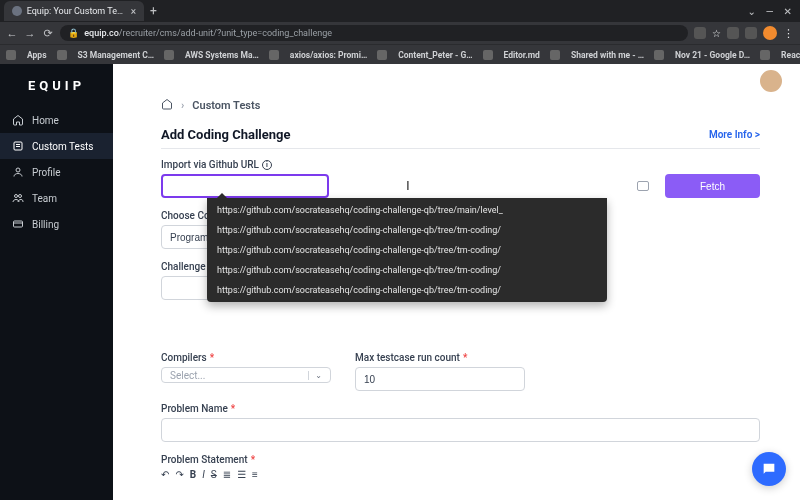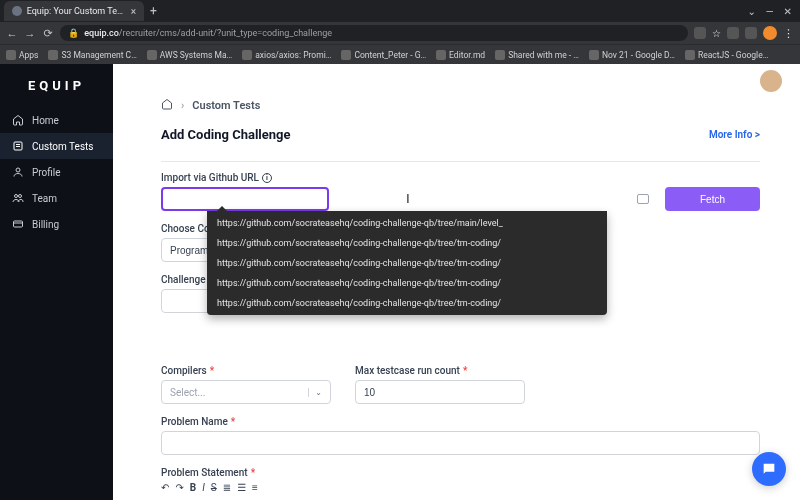--- a/index.html
+++ b/index.html
@@ -19,21 +19,21 @@
   .addrbar { display:flex; align-items:center; height: 22px; background:#35363a; padding:0 6px; gap:6px;}
   .addrbar .navicon { width:12px; text-align:center; opacity:.8; font-size:11px;}
   .url-box { flex:1; background:#202124; border-radius:10px; height:16px; display:flex; align-items:center; padding:0 8px; gap:5px; color:#9aa0a6;}
   .url-box .lock { font-size:9px;}
   .url-box .url strong { color:#e8eaed; font-weight:500;}
   .addrbar .right-icons { display:flex; gap:6px; align-items:center;}
   .ext-ico { width:12px; height:12px; background:#555; border-radius:3px; display:inline-block;}
   .avatar-sm { width:14px; height:14px; border-radius:50%; background:#f28b2e; display:inline-block;}
 
   .bookmarks { display:flex; align-items:center; height:20px; background:#35363a; border-top:1px solid #2a2b2e; padding:0 6px; gap:10px; font-size:8.5px; color:#cfd1d4; overflow:hidden;}
-  .bm { display:flex; align-items:center; gap:3px; white-space:nowrap;}
+  .bm { display:flex; align-items:center; gap:11px; white-space:nowrap;font-weight:bold;}
   .bm .ico { width:10px; height:10px; background:#666; border-radius:2px; display:inline-block;}
 
   
   .app { display:flex; height: calc(500px - 64px); }
   .sidebar { width:113px; background:#0d1117; display:flex; flex-direction:column; padding-top:6px;}
   .logo { color:#fff; font-weight:700; letter-spacing:4px; font-size:13px; text-align:center; padding:8px 0 14px;}
   .nav-item { display:flex; align-items:center; gap:8px; padding:7px 12px; color:#c7ccd1; font-size:10px; cursor:pointer;text-align:right;}
   .nav-item.active { background:#1a2230; color:#fff;}
   .nav-item .nico { width:12px; height:12px; display:inline-flex; align-items:center; justify-content:center;}
   .nav-item .nico svg { width:12px; height:12px; stroke:#c7ccd1; fill:none; stroke-width:2;}
@@ -41,21 +41,21 @@
 
   .main { flex:1; background:#fff; overflow:hidden; position:relative;}
   .topstrip { display:flex; justify-content:flex-end; padding:6px 18px;}
   .avatar { width:22px; height:22px; border-radius:50%; background:#d9b38c;}
 
   .content { padding:0 40px 0 48px; }
   .crumbs { display:flex; align-items:center; gap:8px; font-size:11px; color:#4b5563; font-weight:600; margin-bottom:14px;}
   .crumbs .home-ico svg{ width:12px; height:12px; stroke:#4b5563; fill:none; stroke-width:2;}
   .crumbs .chev { color:#9ca3af; }
 
-  .header-row { display:flex; justify-content:space-between; align-items:center; border-bottom:1px solid #e5e7eb; padding-bottom:19px; margin-bottom:10px;}
+  .header-row { display:flex; justify-content:space-between; align-items:center; border-bottom:1px solid #e5e7eb; padding-bottom:6px; margin-bottom:10px;}
   .header-row h2 { font-size:13px; font-weight:700; color:#111827;}
   .more-info { font-size:10px; color:#2563eb; font-weight:600; }
 
   .label { font-size:10px; color:#374151; font-weight:500; margin-bottom:4px; display:flex; align-items:center; gap:3px;}
   .label .req { color:#ef4444; }
   .info-circle { display:inline-flex; width:10px; height:10px; border:1px solid #374151; border-radius:50%; align-items:center; justify-content:center; font-size:7px; font-weight:700;}
 
   .row { margin-bottom:12px; }
   .import-row { display:flex; gap:10px; position:relative;}
   .ghinput { flex:1; height:24px; border:2px solid #7c3aed; border-radius:4px; padding:0 24px 0 8px; font-size:10px; outline:none; position:relative; background:#fff;}
@@ -65,21 +65,21 @@
   .fetch-btn { width:95px; height:24px; background:#8b5cf6; color:#fff; border:none; border-radius:4px; font-size:10px; font-weight:500; cursor:pointer;}
 
   .suggestions { position:absolute; top:24px; left:46px; width:400px; background:#2b2b2b; border-radius:0 0 4px 4px; padding:2px 0; z-index:50; box-shadow:0 4px 10px rgba(0,0,0,.3);}
   .suggestions::before { content:""; position:absolute; top:-5px; left:10px; border:5px solid transparent; border-bottom-color:#2b2b2b; border-top:none;}
   .sug-item { padding:5px 10px; font-size:9px; color:#e5e5e5; white-space:nowrap; overflow:hidden; text-overflow:ellipsis; cursor:pointer;}
 
   .input-std { height:24px; border:1px solid #d1d5db; border-radius:4px; padding:0 8px; font-size:10px; background:#fff; color:#374151;}
   .two-col { display:flex; gap:24px; }
   .two-col > div { flex:0 0 170px;margin-top:40px; }
   .compilers { flex:0 0 170px; }
-  .compilers .sel { display:flex; align-items:center; justify-content:space-between; height:24px; border:1px solid #d1d5db; border-radius:4px; padding:0 8px; font-size:10px; color:#9ca3af; cursor:pointer;}
+  .compilers .sel { display:flex; align-items:center; justify-content:space-between; height:16px; border:1px solid #d1d5db; border-radius:4px; padding:0 8px; font-size:10px; color:#9ca3af; cursor:pointer;}
   .compilers .sel .chev2 { border-left:1px solid #d1d5db; padding-left:6px; color:#6b7280; font-size:8px;}
   .full { width:100%; }
 
   .rte-toolbar { display:flex; gap:6px; font-size:10px; color:#374151; margin-top:4px;}
   .rte-toolbar span { cursor:pointer; }
 
   .chat-fab { position:absolute; right:14px; bottom:14px; width:34px; height:34px; border-radius:50%; background:#2e6bff; display:flex; align-items:center; justify-content:center; box-shadow:0 2px 8px rgba(0,0,0,.2);}
   .chat-fab svg { width:16px; height:16px; fill:#fff;}
 </style>
 </head>

